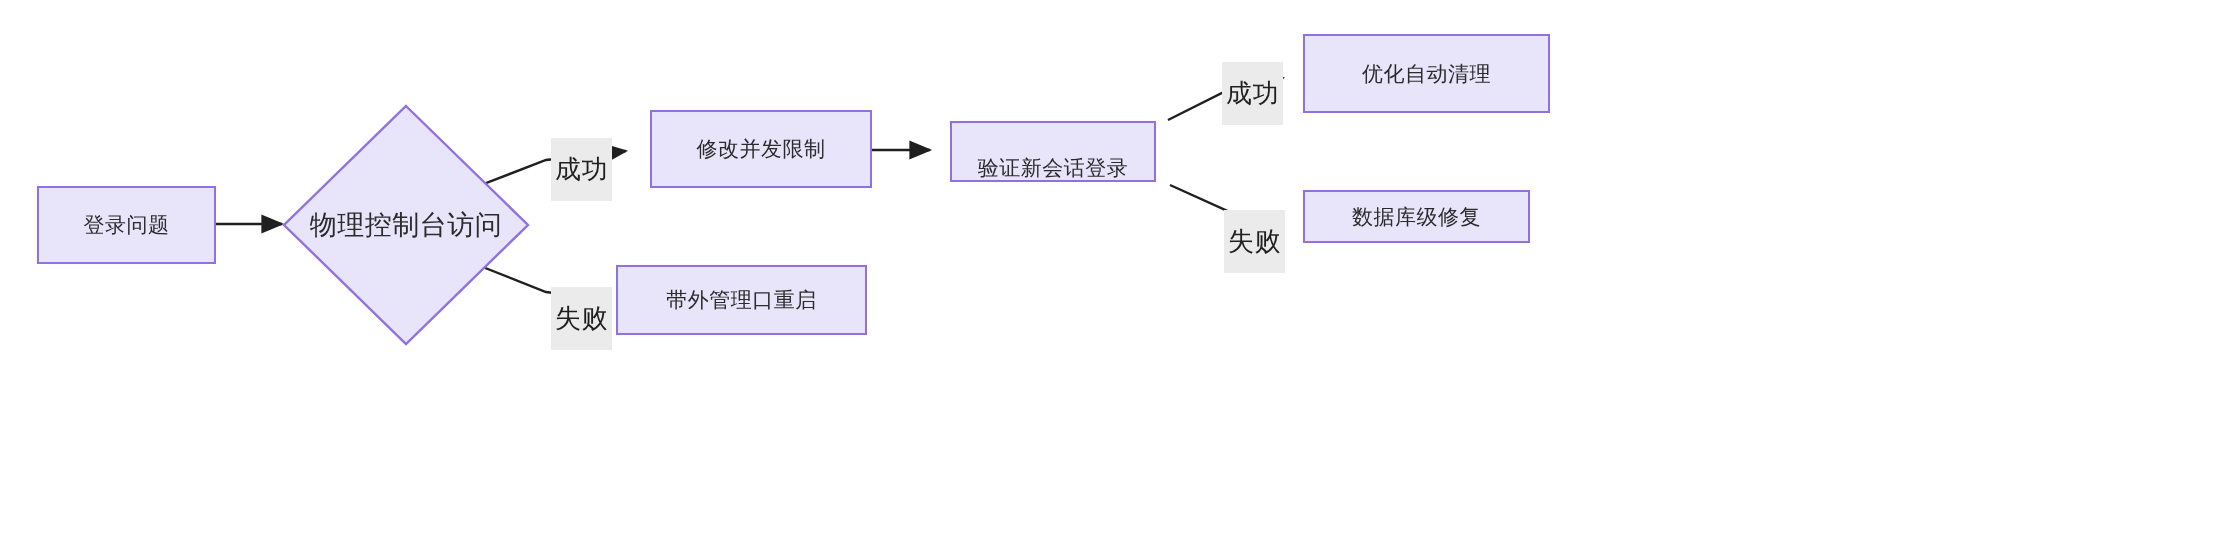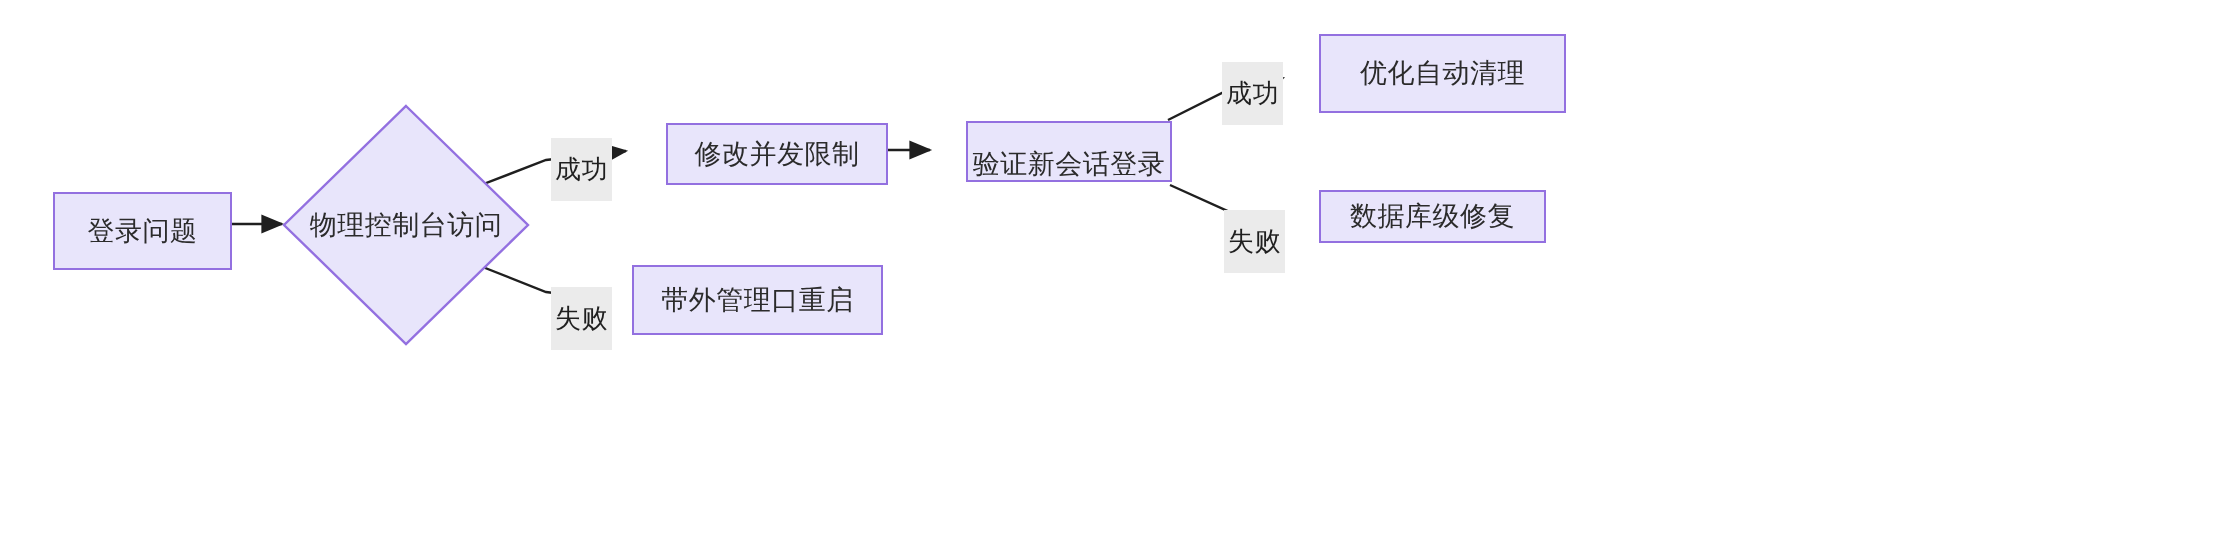--- a/index.html
+++ b/index.html
@@ -27,25 +27,24 @@
   }
   .node {
     position: absolute;
     box-sizing: border-box;
     display: flex;
     align-items: center;
     justify-content: center;
     background: #e8e5fb;
     border: 2px solid #9370e0;
     color: #2b2b2b;
-    font-size: 27px;
+    font-size: 21px;
     line-height: 1.2;
     letter-spacing: 0.5px;
     white-space: nowrap;
-    margin-left: 16px;
   }
   .node-label {
     display: block;
     text-align: center;
   }
   .diamond-wrap {
     position: absolute;
     display: flex;
     align-items: center;
     justify-content: center;
@@ -106,32 +105,32 @@
 
     <g>
       <path d="M1168,120 L1228,90 L1283,78" stroke="#1f1f1f" stroke-width="2.4" fill="none" marker-end="url(#arrow)"></path>
     </g>
 
     <g>
       <path d="M1170,185 L1230,212 L1283,226" stroke="#1f1f1f" stroke-width="2.4" fill="none" marker-end="url(#arrow)"></path>
     </g>
   </svg>
 
-  <div class="node" style="left:37px; top:192px; width:179px; height:78px;">
+  <div class="node" style="left:37px; top:186px; width:179px; height:78px;">
     <span class="node-label">登录问题</span>
   </div>
 
   <div class="diamond-wrap" style="left:282px; top:104px; width:248px; height:242px;align-items:center;">
     <svg class="diamond-shape" viewBox="0 0 248 242" preserveAspectRatio="none">
       <polygon points="124,2 246,121 124,240 2,121" fill="#e8e5fb" stroke="#9370e0" stroke-width="2.4"></polygon>
     </svg>
     <span class="diamond-text">物理控制台访问</span>
   </div>
 
-  <div class="node" style="left:650px; top:123px; width:222px; height:62px;">
+  <div class="node" style="left:650px; top:110px; width:222px; height:78px;">
     <span class="node-label">修改并发限制</span>
   </div>
 
   <div class="node" style="left:616px; top:265px; width:251px; height:70px;">
     <span class="node-label">带外管理口重启</span>
   </div>
 
   <div class="node" style="left:950px; top:121px; width:206px; height:61px;align-items:flex-end;">
     <span class="node-label">验证新会话登录</span>
   </div>

